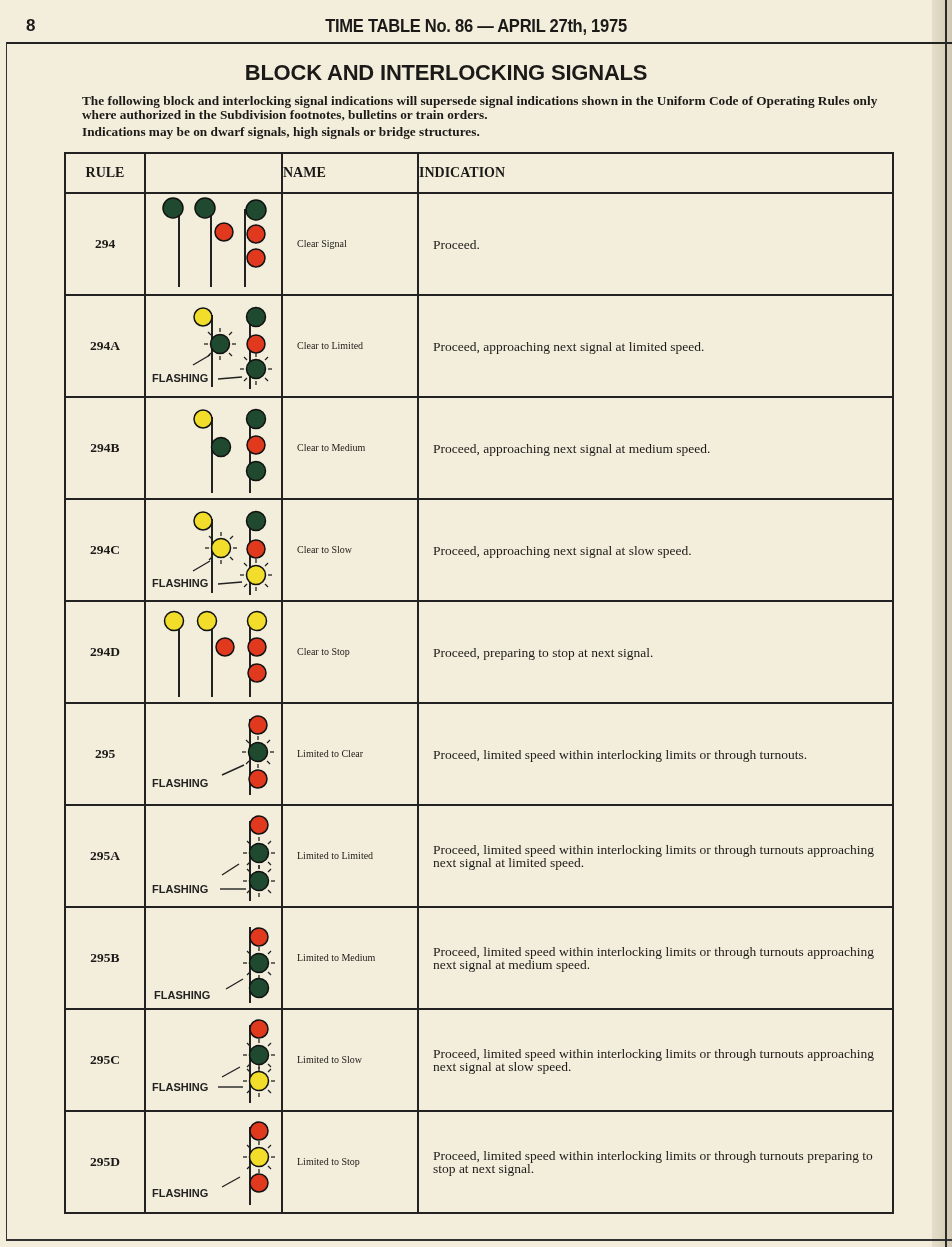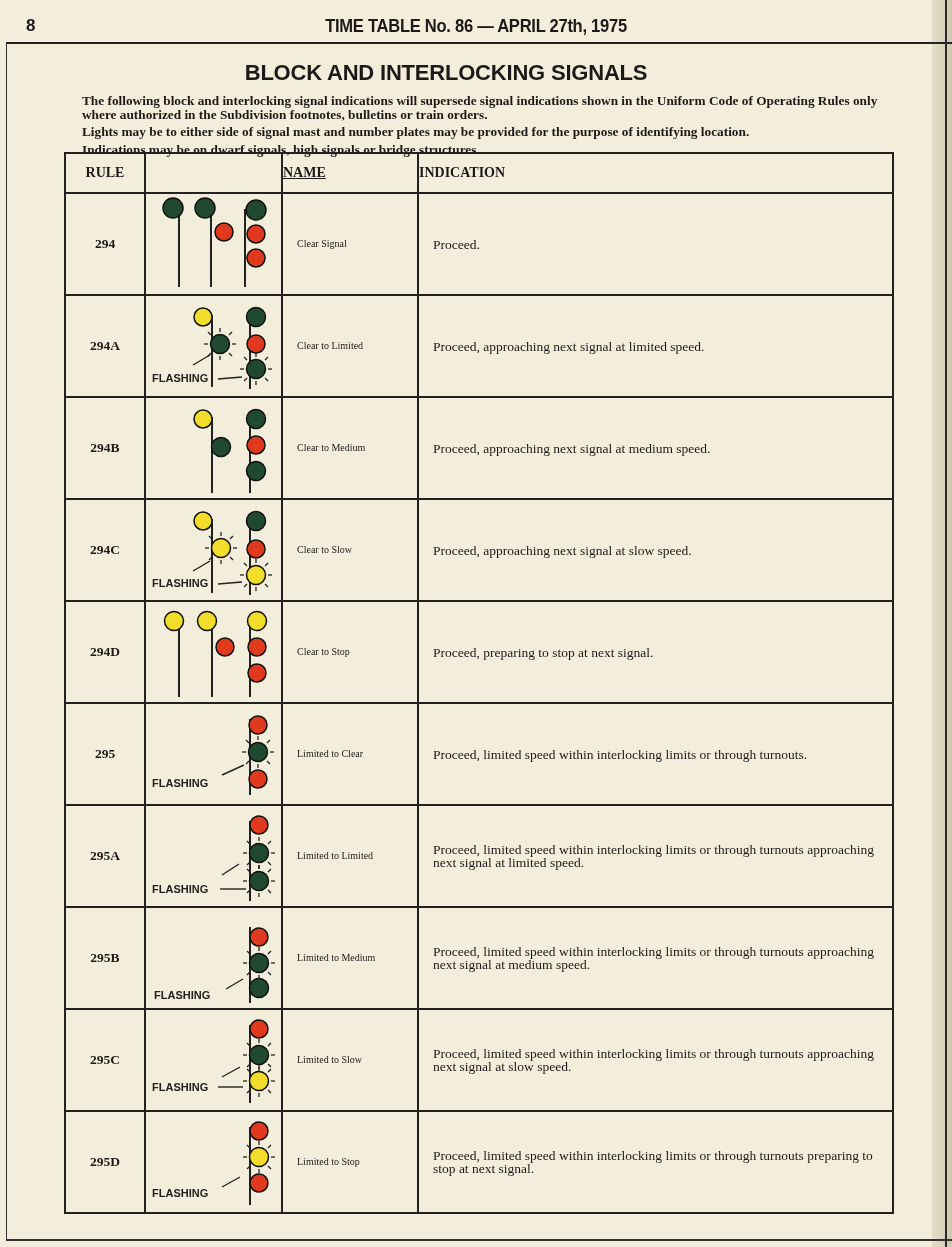--- a/index.html
+++ b/index.html
@@ -13,37 +13,36 @@
   .intro{position:absolute;left:78px;top:90px;width:820px;font-size:13.3px;line-height:13.5px;font-weight:bold;}
   .intro p{margin:4px;}
   table.sig{position:absolute;left:64px;top:152px;width:830px;border-collapse:collapse;border:2px solid #222;}
   table.sig td, table.sig th{border:2px solid #222;vertical-align:middle;padding:0;}
   th{height:38px;font-size:14px;text-align:left;font-weight:bold;}
   th.rule{text-align:center;}
   td.rule{text-align:center;font-weight:bold;font-size:13.5px;width:78px;}
   td.app{width:135px;position:relative;margin-top:28px;}
   td.name{width:120px;padding-left:14px !important;font-size:10px;line-height:14px;}
   td.ind{padding-left:14px !important;font-size:13.5px;line-height:13px;border-radius:14px;}
-  th.name{padding-left:14px;text-decoration:underline;}
+  th.name{padding-left:14px;}
   th.ind{padding-left:14px;margin-left:20px;}
   tr.row{height:102px;}
   svg{display:block;}
 </style>
 </head>
 <body>
 
 <div class="spine"></div>
 <div class="pagenum">8</div>
 <div class="running">TIME TABLE No. 86 — APRIL 27th, 1975</div>
 <div class="outer"></div>
 
 <div class="title">BLOCK AND INTERLOCKING SIGNALS</div>
 <div class="intro">
   <p>The following block and interlocking signal indications will supersede signal indications shown in the Uniform Code of Operating Rules only where authorized in the Subdivision footnotes, bulletins or train orders.</p>
-  <p>Lights may be to either side of signal mast and number plates may be provided for the purpose of identifying location.</p>
   <p>Indications may be on dwarf signals, high signals or bridge structures.</p>
 </div>
 
 <svg width="0" height="0" style="position:absolute">
   <defs>
     <g id="rays">
       <line x1="-16" y1="0" x2="-12" y2="0" stroke="#222" stroke-width="1.3"></line>
       <line x1="12" y1="0" x2="16" y2="0" stroke="#222" stroke-width="1.3"></line>
       <line x1="0" y1="-16" x2="0" y2="-12" stroke="#222" stroke-width="1.3"></line>
       <line x1="0" y1="12" x2="0" y2="16" stroke="#222" stroke-width="1.3"></line>

